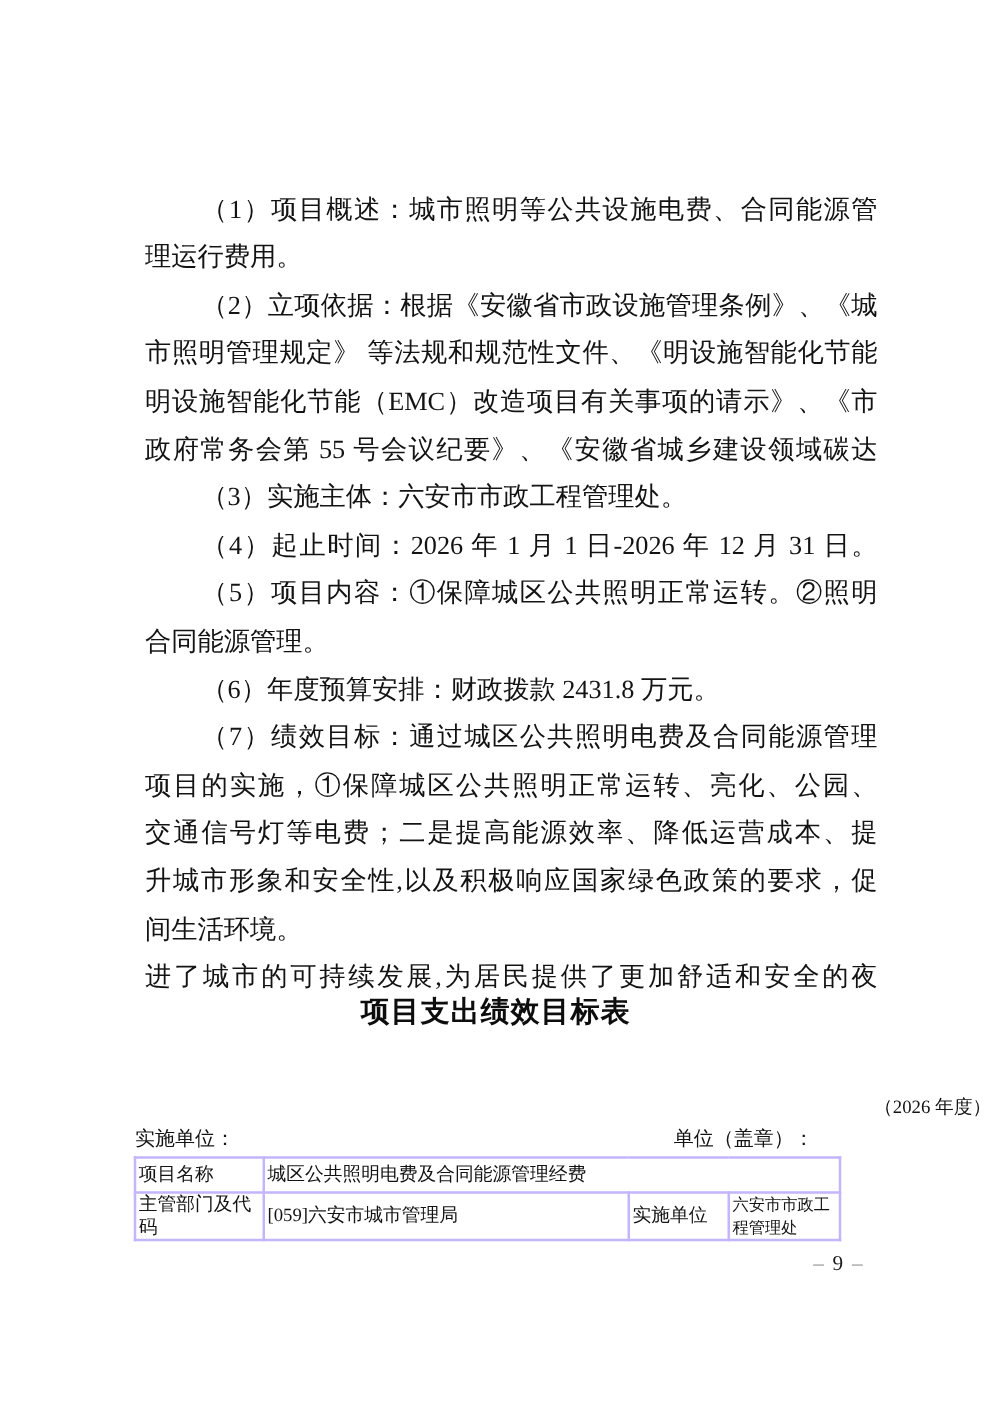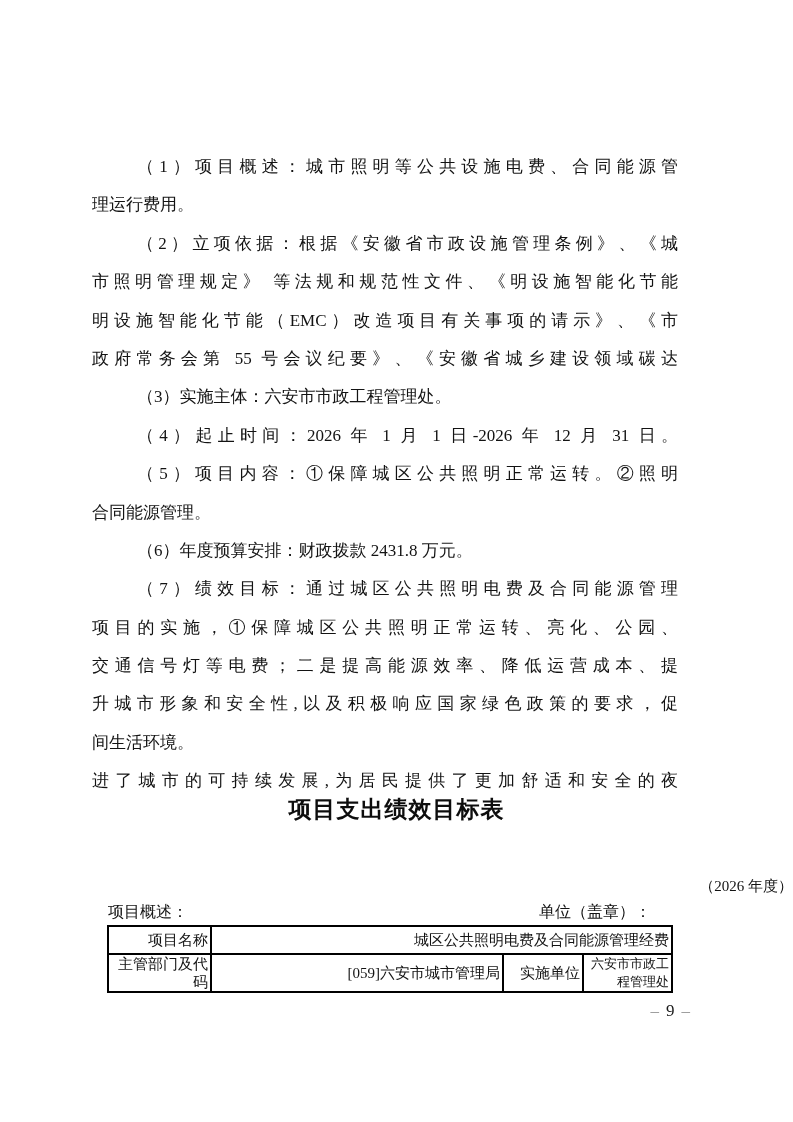--- a/index.html
+++ b/index.html
@@ -8,24 +8,24 @@
     position: relative;
     width: 793px;
     height: 1122px;
     background: #ffffff;
     color: #131313;
     font-family: "Liberation Serif", "DejaVu Serif", serif;
     overflow: hidden;
   }
   .doc-body {
     position: absolute;
-    left: 92px;
+    left: 116px;
     top: 148px;
     width: 586px;
-    font-size: 17px;
+    font-size: 21px;
   }
   .para { }
   .bline {
     line-height: 38.4px;
     height: 38.4px;
     white-space: normal;
     text-align: justify;
     text-align-last: left;
     overflow: hidden;
   }
@@ -63,22 +63,22 @@
   table.perf {
     position: absolute;
     left: 107px; top: 925px;
     border-collapse: collapse;
     table-layout: fixed;
     width: 564px;
     font-size: 15px;
     color: #131313;
   }
   table.perf td {
-    border: 2px solid #000000;
-    text-align: right;
+    border: 2px solid #c4b5fd;
+    text-align: left;
     vertical-align: middle;
     padding: 0 2px;
     line-height: 18px;
   }
   tr.r1 td { height: 28px; }
   tr.r2 td { height: 36px; }
   td.small { font-size: 13px; line-height: 15px; }
   .page-num {
     position: absolute;
     top: 1000px;
@@ -127,21 +127,21 @@
         <div class="bline">间生活环境。</div>
         <div class="bline full">进了城市的可持续发展,为居民提供了更加舒适和安全的夜</div>
       </div>
     </div>
 
   <div class="tbl-title">项目支出绩效目标表</div>
 
   <div class="tbl-subtitle">（2026 年度）</div>
 
   <div class="sig-row">
-    <span>项目概述：</span>
+    <span>实施单位：</span>
     <span>单位（盖章）：</span>
   </div>
 
   <table class="perf">
     <colgroup>
       <col style="width:103px">
       <col style="width:292px">
       <col style="width:80px">
       <col style="width:89px">
     </colgroup>

